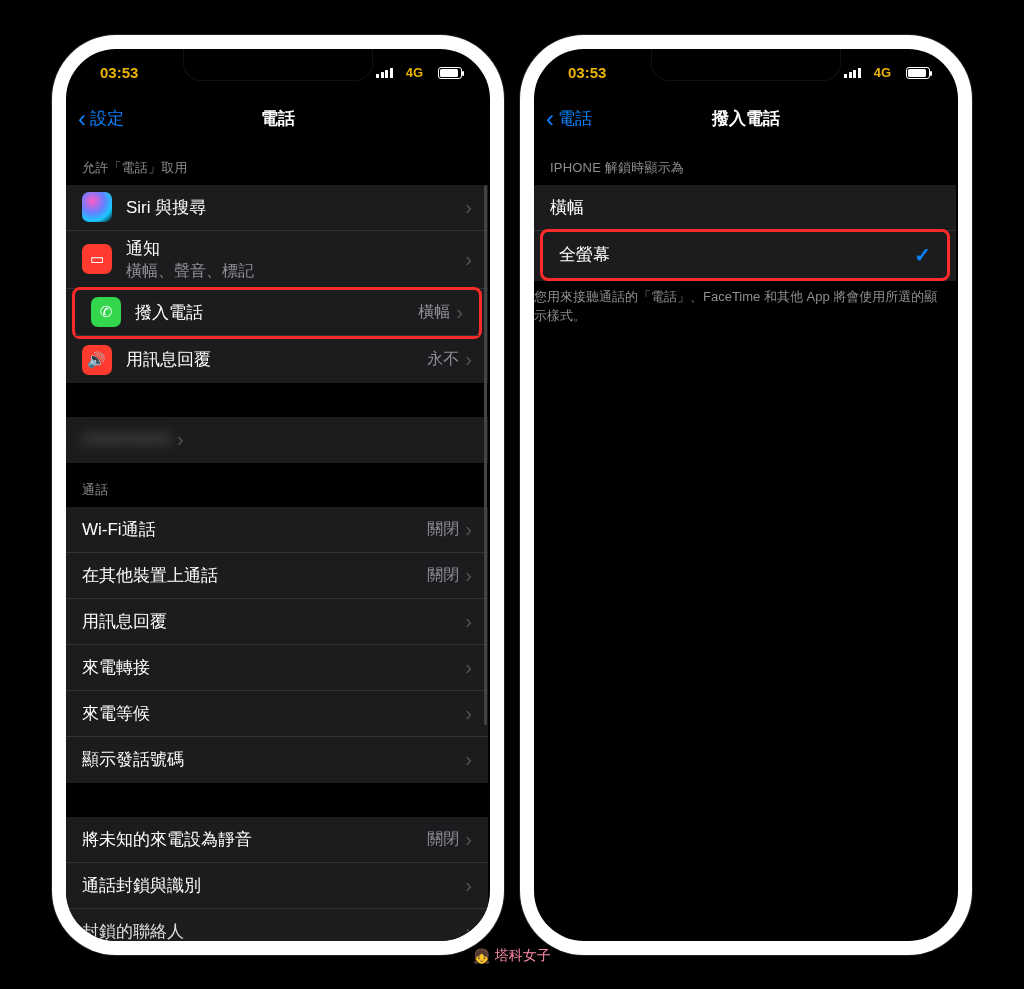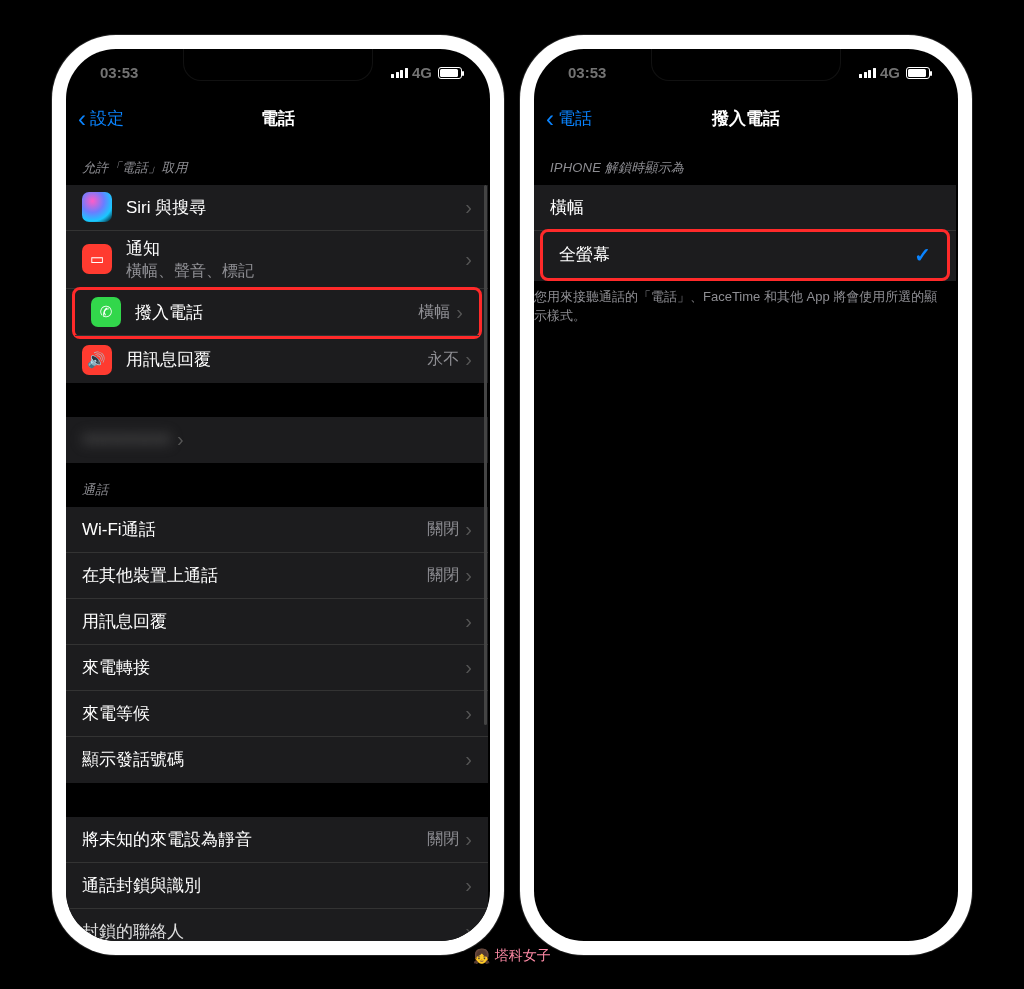--- a/index.html
+++ b/index.html
@@ -47,25 +47,25 @@
     border-top: none;
   }
   .status-bar {
     height: 48px;
     display: flex;
     align-items: center;
     justify-content: space-between;
     padding: 0 28px 0 34px;
     font-size: 15px;
     font-weight: 600;
-    color: #737373;
+    color: #eab308;
     position: relative;
     z-index: 5;
   }
-  .status-right { display: flex; align-items: center; gap: 4px; font-size: 15px; }
+  .status-right { display: flex; align-items: center; gap: 13px; font-size: 13px; }
   .signal { display:inline-flex; align-items:flex-end; gap:1.5px; }
   .sbar { width:3px; background:#fff; border-radius:0.5px;}
   .sbar.b1{height:4px}.sbar.b2{height:6px}.sbar.b3{height:8px}.sbar.b4{height:10px}
   .battery {
     width: 24px; height: 12px; border:1px solid #fff; border-radius:3px;
     position:relative; margin-left:2px;
   }
   .battery::after{content:"";position:absolute;right:-3px;top:3px;width:2px;height:5px;background:#fff;border-radius:1px;}
   .battery-fill{position:absolute;left:1px;top:1px;bottom:1px;width:80%;background:#fff;border-radius:1.5px;}
 
@@ -84,21 +84,20 @@
   }
   .nav-back .chev { font-size:24px; line-height:1; font-weight:300;}
   .nav-title { font-weight:600; }
 
   .content { position:absolute; top:92px; left:0; right:2px; bottom:0; overflow:hidden; }
 
   .section-header {
     color:#8e8e93; font-size:13px;
     padding: 18px 16px 8px 16px;
     letter-spacing: 0.2px;
-    font-style: italic;
   }
   .group { background:#1c1c1e; border-radius:0; }
   .row {
     min-height:46px;
     display:flex; align-items:center;
     padding: 0 16px;
     border-bottom:0.5px solid #333;
     position:relative;
     font-size:17px;
   }

